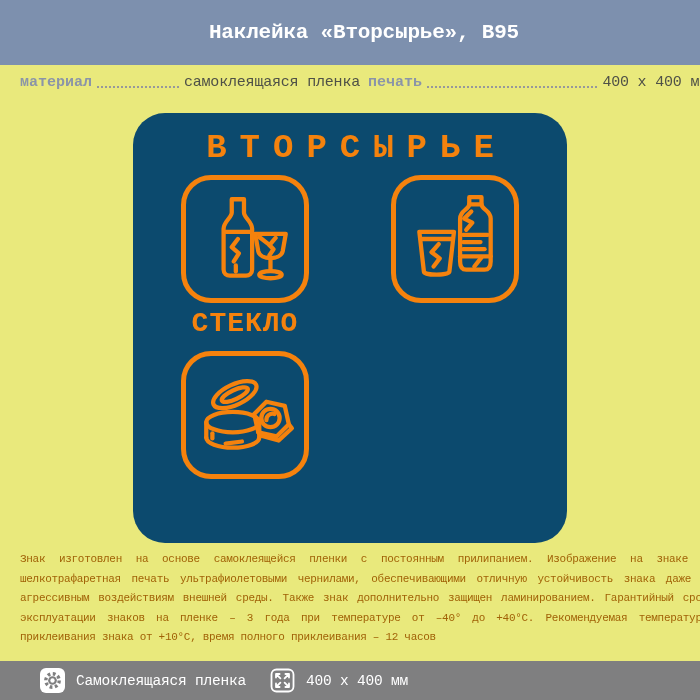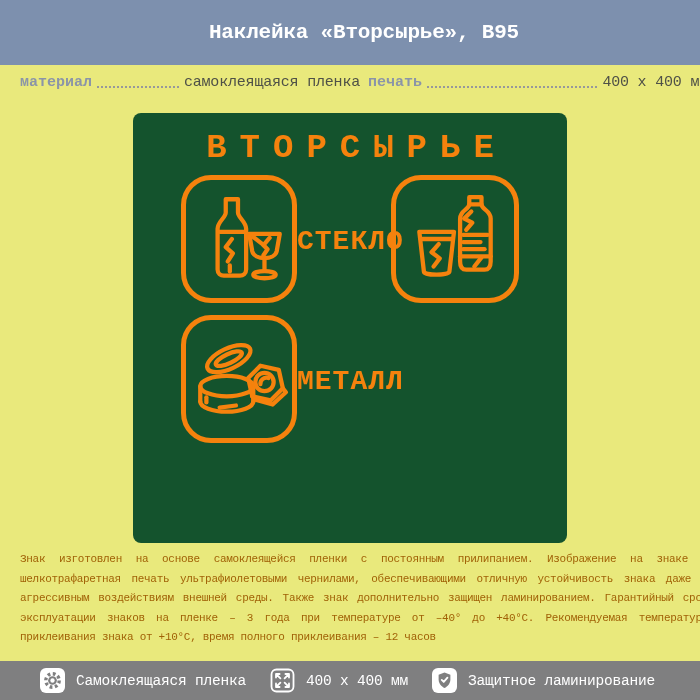--- a/index.html
+++ b/index.html
@@ -15,33 +15,33 @@
   .header .title{color:#ffffff;font-size:21px;font-weight:600;letter-spacing:-0.2px;}
   
   .specs{position:absolute;top:74px;left:20px;right:20px;display:flex;gap:8px;}
   .spec{display:flex;align-items:flex-end;flex:1;min-width:0;}
   .spec-label{color:#8b95a8;font-weight:bold;font-size:15px;white-space:nowrap;}
   .spec-dots{flex:1;border-bottom:2px dotted #97999b;margin:0 5px 3px 5px;height:12px;}
   .spec-value{color:#4f5147;font-size:15px;white-space:nowrap;letter-spacing:-0.2px;}
   
   .card{
     position:absolute;left:133px;top:113px;width:434px;height:430px;
-    background:#14532d;border-radius:8px;
+    background:#0c4a6e;border-radius:32px;
   }
   .card-title{
     position:absolute;top:16px;left:0;right:0;text-align:center;
     color:#f5820d;font-size:34px;font-weight:bold;letter-spacing:13px;text-indent:13px;
     white-space:nowrap;
   }
   .tiles{
     position:absolute;top:62px;left:0;right:0;
     display:grid;grid-template-columns:128px 128px;column-gap:82px;row-gap:12px;
     justify-content:center;
   }
-  .cell{display:flex;flex-direction:row;align-items:center;justify-content:space-between;}
+  .cell{display:flex;flex-direction:column;align-items:center;justify-content:space-between;}
   .tile{
     width:128px;height:128px;box-sizing:border-box;border:5px solid #f5820d;
     border-radius:30px;display:flex;align-items:center;justify-content:center;
   }
   .tile svg{width:106px;height:106px;}
   .stroke-set{stroke:#f5820d;stroke-width:4.2;fill:none;stroke-linecap:round;stroke-linejoin:round;}
   .tile-label{
     margin-top:5px;color:#f5820d;font-weight:bold;font-size:28px;
     letter-spacing:1px;white-space:nowrap;
   }
@@ -144,21 +144,20 @@
               <path d="M14,74 a26,10 0 0 0 52,0"></path>
               <path d="M20,70 v5"></path>
               <path d="M33,80 l16,-2"></path>
               <polygon points="95,61 83,73 65,69 61,51 73,39 91,43"></polygon>
               <polyline points="95,61 98,65 85,77 67,72 65,69"></polyline>
               <circle cx="77" cy="55" r="9"></circle>
               <path d="M73,57 a6,6 0 0 1 8,-6"></path>
             </g>
           </svg>
         </div>
-        <div class="tile-label">МЕТАЛЛ</div>
       </div>
 
     </div>
   </div>
 
   <div class="description">Знак изготовлен на основе самоклеящейся пленки с постоянным прилипанием. Изображение на знаке – шелкотрафаретная печать ультрафиолетовыми чернилами, обеспечивающими отличную устойчивость знака даже к агрессивным воздействиям внешней среды. Также знак дополнительно защищен ламинированием. Гарантийный срок эксплуатации знаков на пленке – 3 года при температуре от –40° до +40°С. Рекомендуемая температура приклеивания знака от +10°С, время полного приклеивания – 12 часов</div>
 
   <div class="footer">
 
     <div class="footer-item">
@@ -178,24 +177,15 @@
           <rect x="1.5" y="1.5" width="22" height="22" rx="5"></rect>
           <path d="M10.4,10.4 L6,6 M6,9.6 V6 H9.6"></path>
           <path d="M14.6,10.4 L19,6 M15.4,6 H19 V9.6"></path>
           <path d="M10.4,14.6 L6,19 M6,15.4 V19 H9.6"></path>
           <path d="M14.6,14.6 L19,19 M15.4,19 H19 V15.4"></path>
         </svg>
       </span>
       <span class="footer-label">400 х 400 мм</span>
     </div>
 
-    <div class="footer-item">
-      <span class="badge">
-        <svg viewBox="0 0 25 25" width="21" height="21">
-          <path d="M12.5,3 L19.5,5.8 V11.2 C19.5,16 16.2,19.3 12.5,21.5 C8.8,19.3 5.5,16 5.5,11.2 V5.8 Z" fill="#7f7f80"></path>
-          <polyline points="9.2,11.8 11.6,14.2 16,9.2" fill="none" stroke="#ffffff" stroke-width="2.2" stroke-linecap="round" stroke-linejoin="round"></polyline>
-        </svg>
-      </span>
-      <span class="footer-label">Защитное ламинирование</span>
-    </div>
 
   </div>
 </div>
 
 </body></html>

